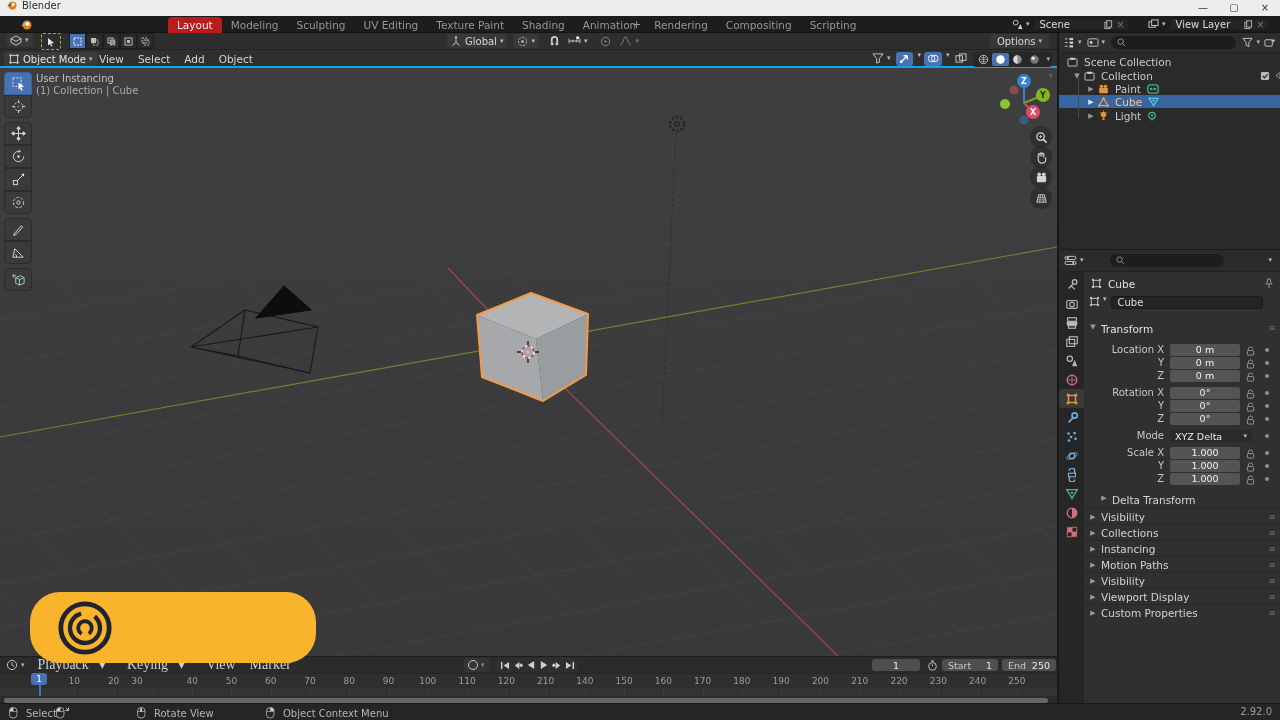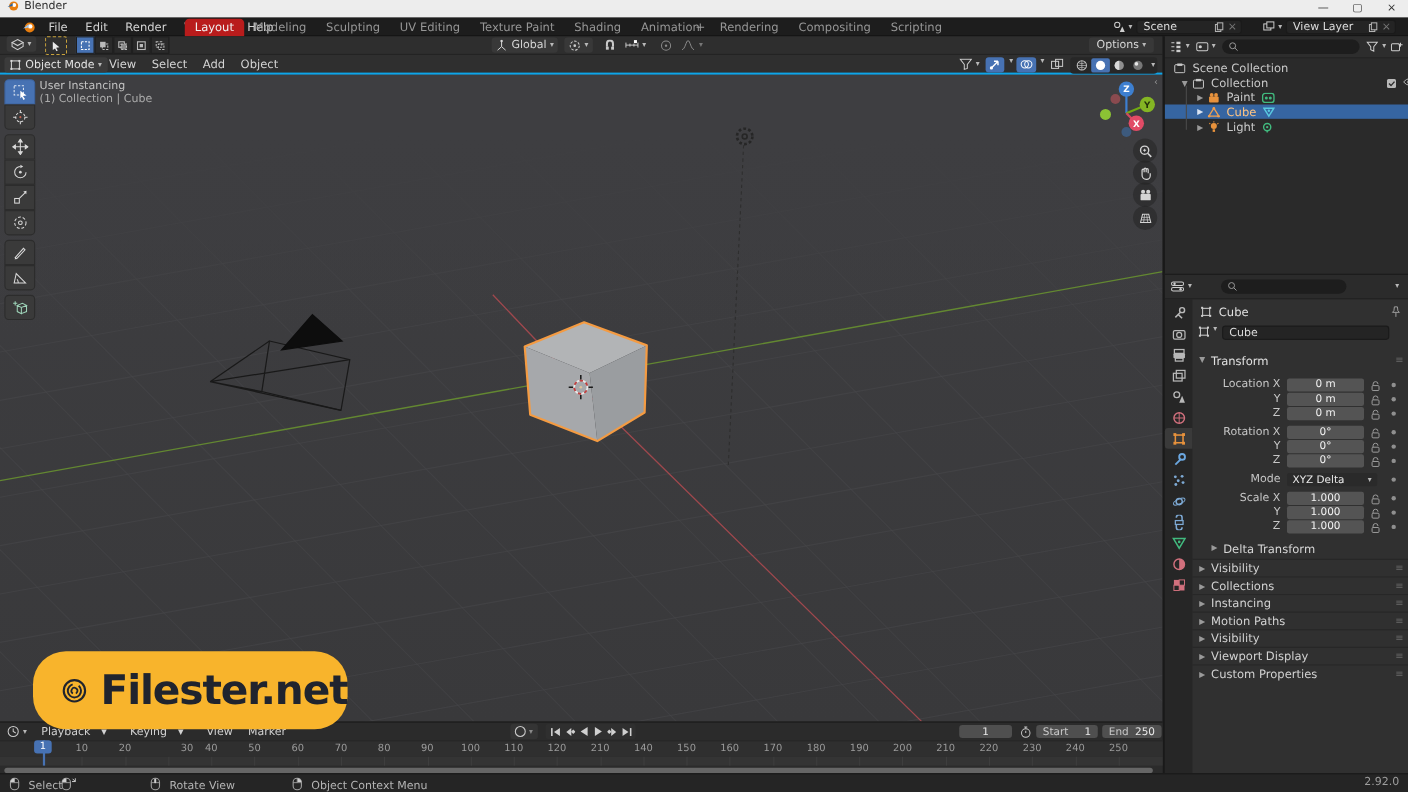--- a/index.html
+++ b/index.html
@@ -88,21 +88,21 @@
   .pdot{position:absolute;left:181px;top:4px;width:4px;height:4px;border-radius:50%;background:#8f8f8f;}
   .panel-row{position:absolute;left:0;width:100%;height:15px;border-top:1px solid #272727;display:flex;align-items:center;
              font-size:10.5px;color:#d2d2d2;}
   .panel-row .ol-arrow{margin:0 4px 0 5px;}
   .drag-dots{position:absolute;right:6px;color:#6a6a6a;font-size:9px;}
 
   
   #timeline{left:0;top:656px;width:1057px;height:47px;background:#2b2b2b;border-top:1px solid #1d1d1d;box-sizing:border-box;}
   #tl-header{position:absolute;left:0;top:0;width:100%;height:16px;display:flex;align-items:center;}
   #tl-menus{display:flex;align-items:center;}
-  #tl-menus span{padding:0 7px;font-size:10px;color:#d2d2d2;}
+  #tl-menus span{padding:0 7px;font-size:14px;color:#d2d2d2;font-family:Liberation Serif, serif;}
   #tl-ruler{position:absolute;left:0;top:16px;width:100%;height:15px;background:#2f2f2f;border-top:1px solid #262626;box-sizing:border-box;}
   #tl-track{position:absolute;left:0;top:31px;width:100%;height:8px;background:#343434;}
   .tick{position:absolute;top:2px;font-size:9px;color:#9b9b9b;transform:translateX(-50%);}
   .tickline{position:absolute;top:0;width:1px;height:8px;background:#3e3e3e;}
   #cur-frame-line{position:absolute;left:39px;top:16px;width:2px;height:23px;background:#4772b3;}
   #cur-frame-badge{position:absolute;left:31px;top:16px;width:16px;height:12px;background:#4772b3;border-radius:3px;
                    color:#fff;font-size:9px;text-align:center;line-height:12px;}
   #tl-scroll{position:absolute;left:4px;top:41px;width:1044px;height:5px;background:#666;border-radius:3px;}
   .tl-box{position:absolute;top:2px;height:12px;background:#4f4f4f;border-radius:3px;color:#e8e8e8;font-size:9.5px;
           display:flex;align-items:center;justify-content:center;padding:0 6px;box-sizing:border-box;}
@@ -136,27 +136,20 @@
     <div class="winbtn" style="right:31px">▢</div>
     <div class="winbtn" style="right:0">×</div>
   </div>
 
   <div id="topbar" class="abs">
     <svg class="ic abs" style="left:20px;top:3px" width="12" height="12" viewBox="0 0 12 12">
       <circle cx="7" cy="6" r="4.5" fill="#e87d0d"></circle>
         <circle cx="7.5" cy="5" r="2" fill="#fff"></circle>
         <path d="M1 7 L6 3 L6 6 Z" fill="#9fc3e7"></path>
     </svg>
-    <div id="topbar-menus">
-        <span>File</span>
-        <span>Edit</span>
-        <span>Render</span>
-        <span>Window</span>
-        <span>Help</span>
-      </div>
     <div id="workspace-tabs">
         <span class="active">Layout</span>
         <span>Modeling</span>
         <span>Sculpting</span>
         <span>UV Editing</span>
         <span>Texture Paint</span>
         <span>Shading</span>
         <span>Animation</span>
         <span>Rendering</span>
         <span>Compositing</span>
@@ -1035,21 +1028,21 @@
       </div>
       <div class="tl-box" style="left:1002px;width:54px;justify-content:space-between">
         <span style="color:#c9c9c9">End</span>
         <span>250</span>
       </div>
     </div>
 
     <div id="tl-ruler">
         <span class="tick" style="left: 74.343px;">10</span>
         <span class="tick" style="left: 113.613px;">20</span>
-        <span class="tick" style="left: 170px;">30</span>
+        <span class="tick" style="left: 137px;">30</span>
         <span class="tick" style="left: 192.153px;">40</span>
         <span class="tick" style="left: 231.423px;">50</span>
         <span class="tick" style="left: 270.693px;">60</span>
         <span class="tick" style="left: 309.963px;">70</span>
         <span class="tick" style="left: 349.233px;">80</span>
         <span class="tick" style="left: 388.503px;">90</span>
         <span class="tick" style="left: 427.773px;">100</span>
         <span class="tick" style="left: 467.043px;">110</span>
         <span class="tick" style="left: 506.313px;">120</span>
         <span class="tick" style="left: 545.583px;">210</span>
@@ -1136,16 +1129,15 @@
       </div>
     <span id="version">2.92.0</span>
   </div>
 
   <div id="watermark" class="abs">
     <svg class="ic" style="margin-left:26px" width="58" height="58" viewBox="0 0 60 60">
       <circle cx="30" cy="30" r="25" fill="none" stroke="#20242e" stroke-width="5"></circle>
       <circle cx="30" cy="30" r="15.5" fill="none" stroke="#20242e" stroke-width="4.5" stroke-dasharray="82,15" transform="rotate(-50 30 30)"></circle>
       <circle cx="30" cy="30" r="7" fill="none" stroke="#20242e" stroke-width="4" stroke-dasharray="36,9" transform="rotate(120 30 30)"></circle>
     </svg>
-    <span class="wm-text">Filester.net</span>
   </div>
 
 </div>
 
 </body></html>

